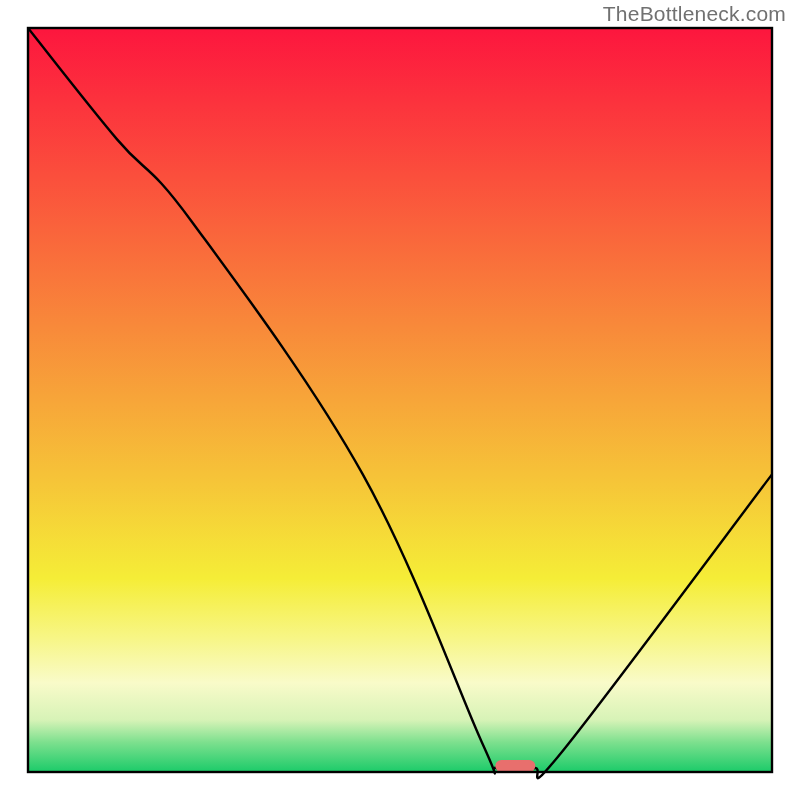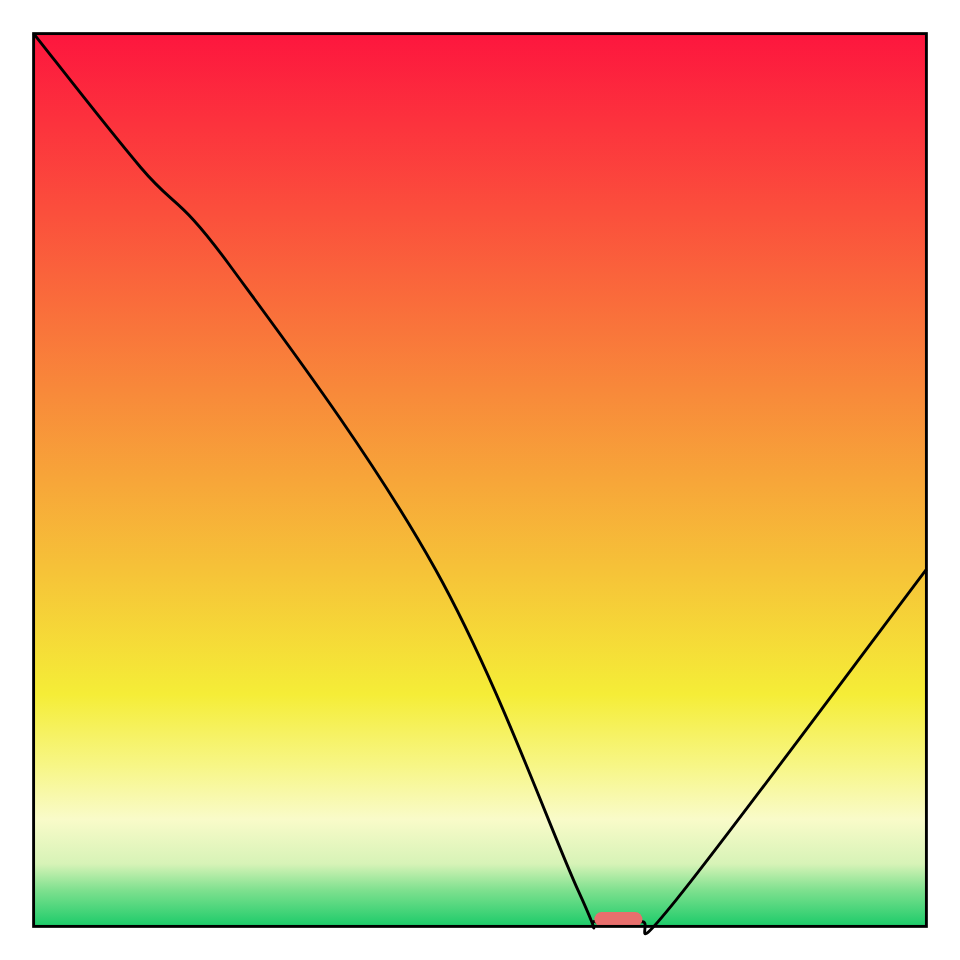--- a/index.html
+++ b/index.html
@@ -29,20 +29,21 @@
   svg {
     position: absolute;
     top: 0;
     left: 0;
   }
 </style>
 </head>
 <body>
 
 <div class="container">
+  <div class="watermark">TheBottleneck.com</div>
   <svg id="chart-svg" width="800" height="800" viewBox="0 0 800 800">
     <defs>
       <linearGradient id="bg-grad" x1="0" y1="0" x2="0" y2="1">
           <stop offset="0%" stop-color="#fd163e"></stop>
           <stop offset="20%" stop-color="#fb4f3c"></stop>
           <stop offset="40%" stop-color="#f8893a"></stop>
           <stop offset="60%" stop-color="#f6c238"></stop>
           <stop offset="74%" stop-color="#f5ed37"></stop>
           <stop offset="82%" stop-color="#f7f686"></stop>
           <stop offset="88%" stop-color="#f9fbc9"></stop>

